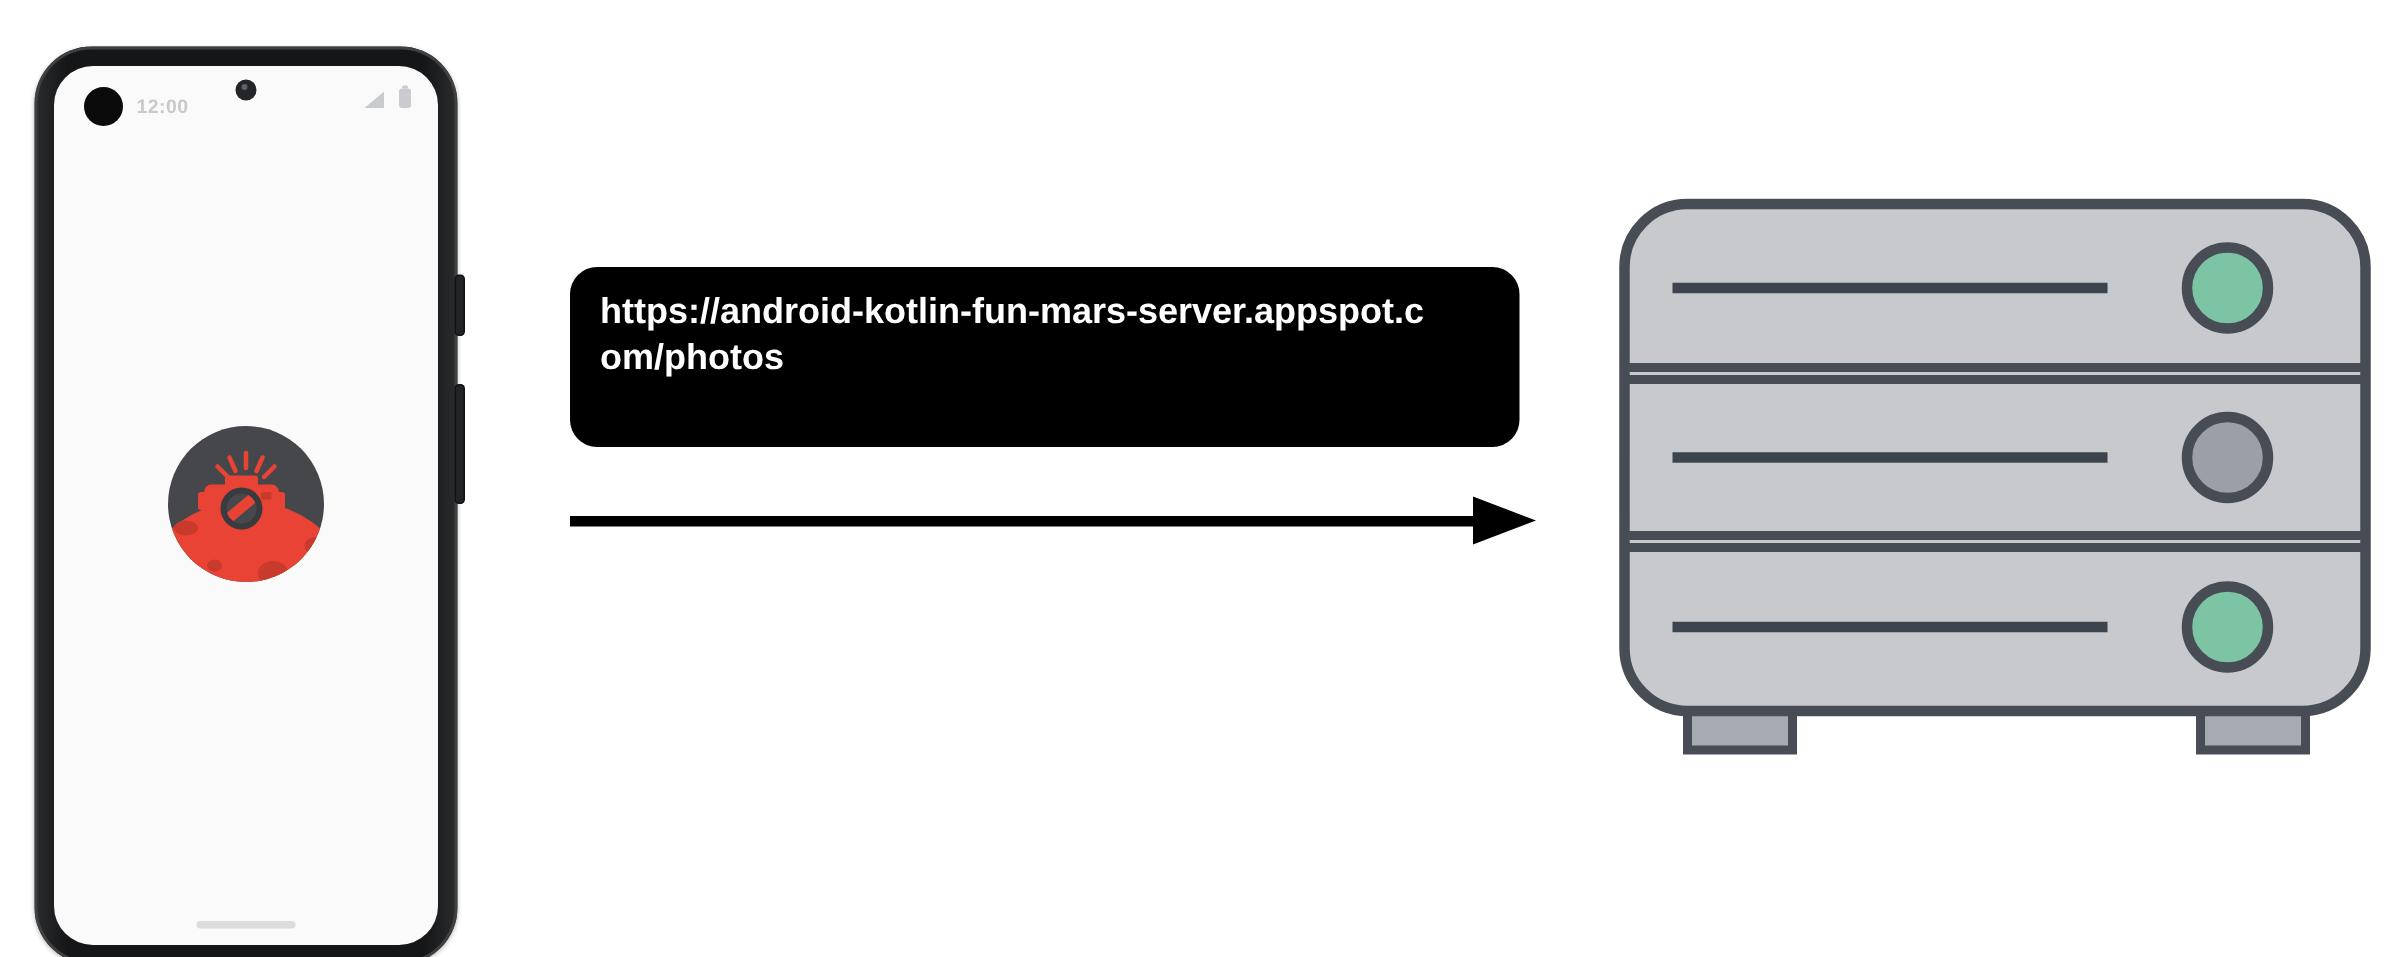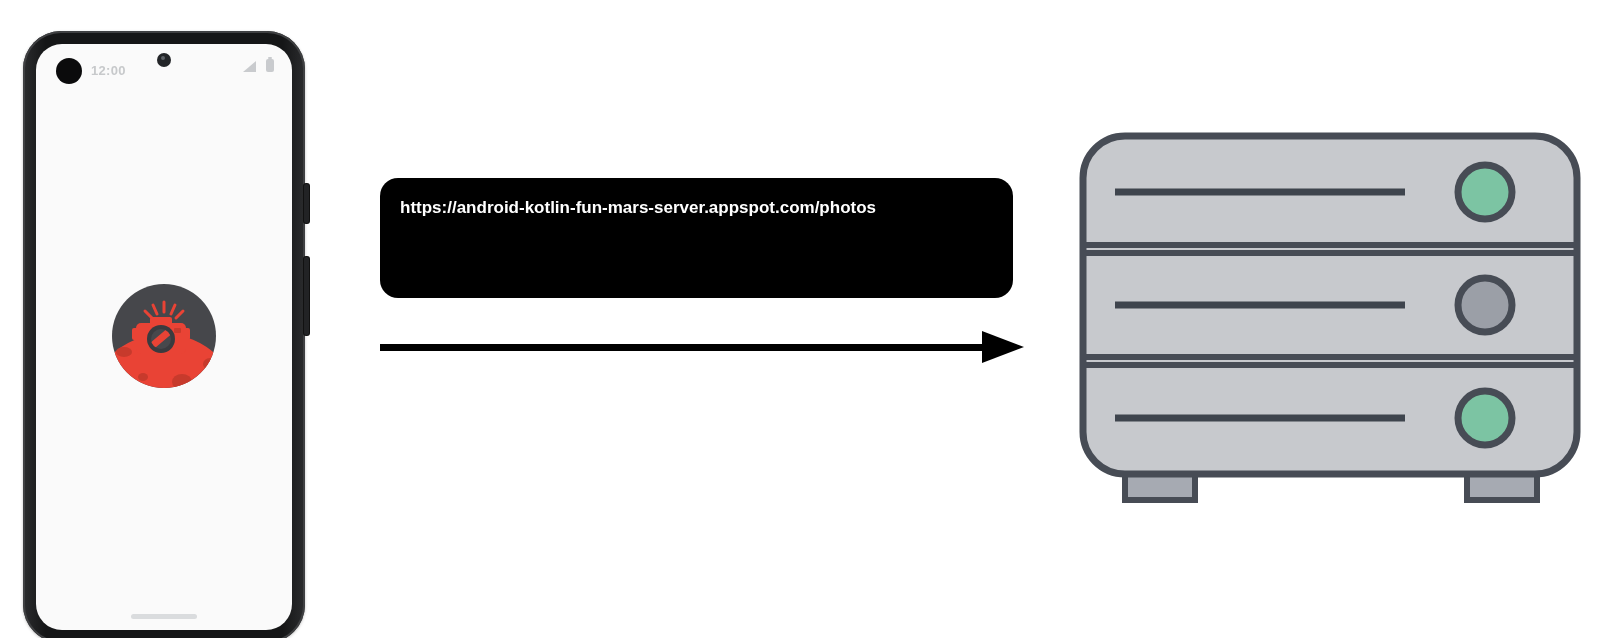--- a/index.html
+++ b/index.html
@@ -32,21 +32,21 @@
                 background:#c9cbce; border-radius:2px; }
   .sb-battery::before { content:""; position:absolute; left:2px; top:-2px; width:4px; height:2px;
                         background:#c9cbce; border-radius:1px; }
   .app-icon { position:absolute; left:calc(50% - 52px); top:240px; width:104px; height:104px; }
   .home-indicator { position:absolute; left:calc(50% - 33px); bottom:11px; width:66px; height:5px;
                     border-radius:3px; background:#dadcde; }
 
   
   .bubble { position:absolute; left:380px; top:178px; width:633px; height:120px;
             background:#000000; border-radius:18px; padding:14px 20px; }
-  .bubble .txt { color:#ffffff; font-size:17px; font-weight:bold; line-height:31px; }
+  .bubble .txt { color:#ffffff; font-size:24px; font-weight:bold; line-height:31px; }
   .bubble .url { width:560px; word-break:break-all; }
 
   
   .arrow-line { position:absolute; left:380px; top:344px; width:604px; height:7px; background:#000; }
   .arrow-head { position:absolute; left:982px; top:331px; width:0; height:0;
                 border-top:16px solid transparent; border-bottom:16px solid transparent;
                 border-left:42px solid #000; }
 
   
   .server { position:absolute; left:1075px; top:130px; }

